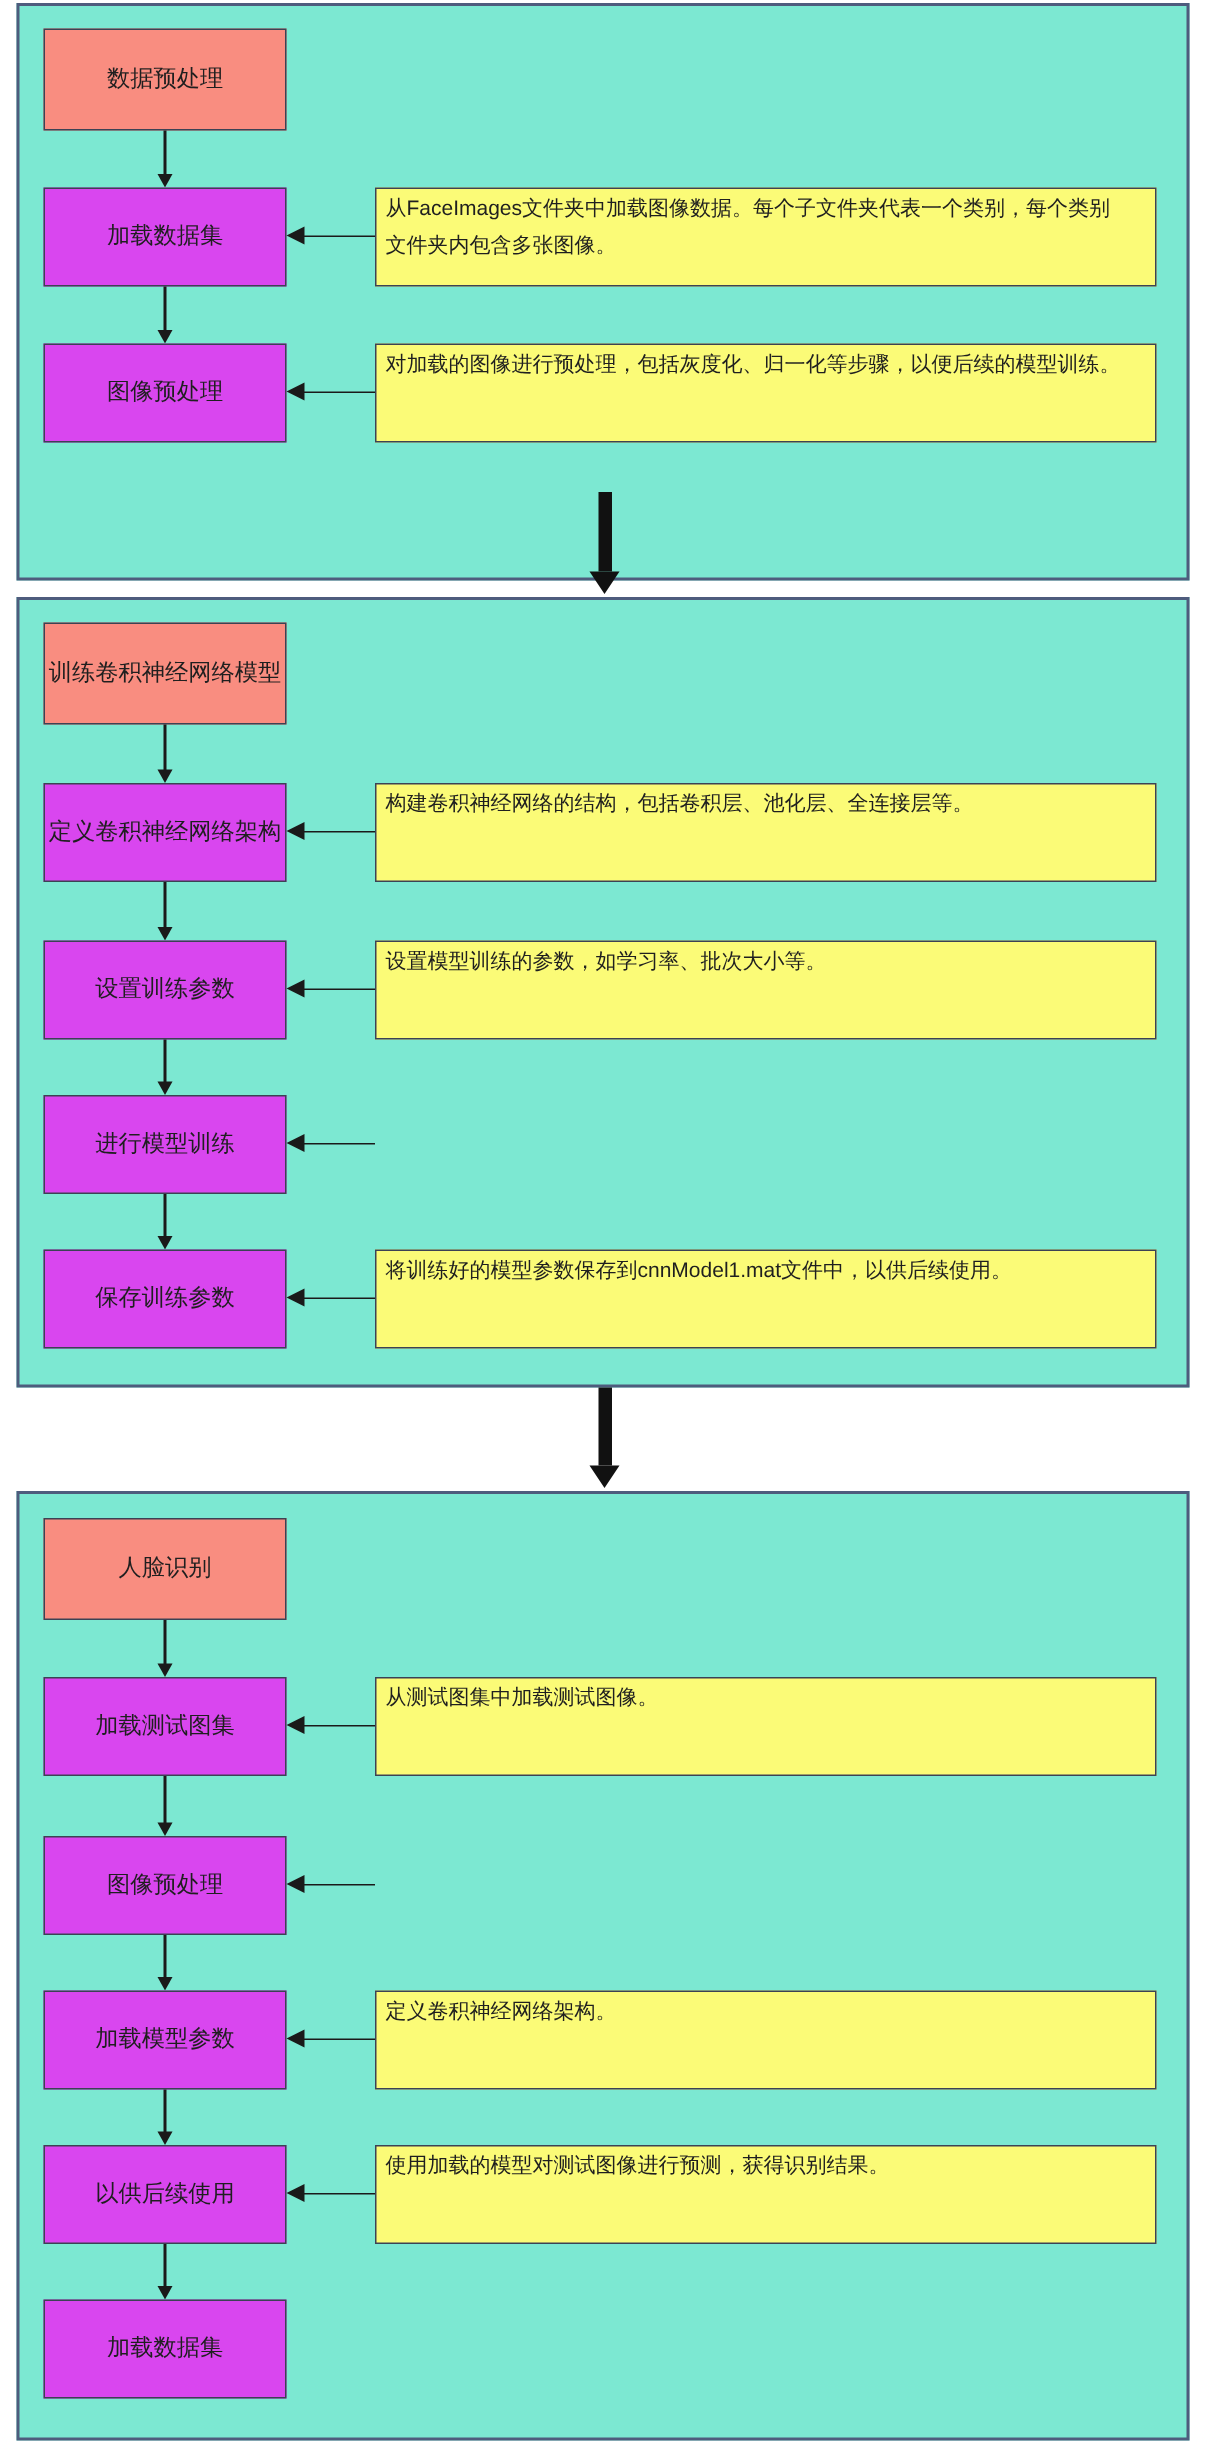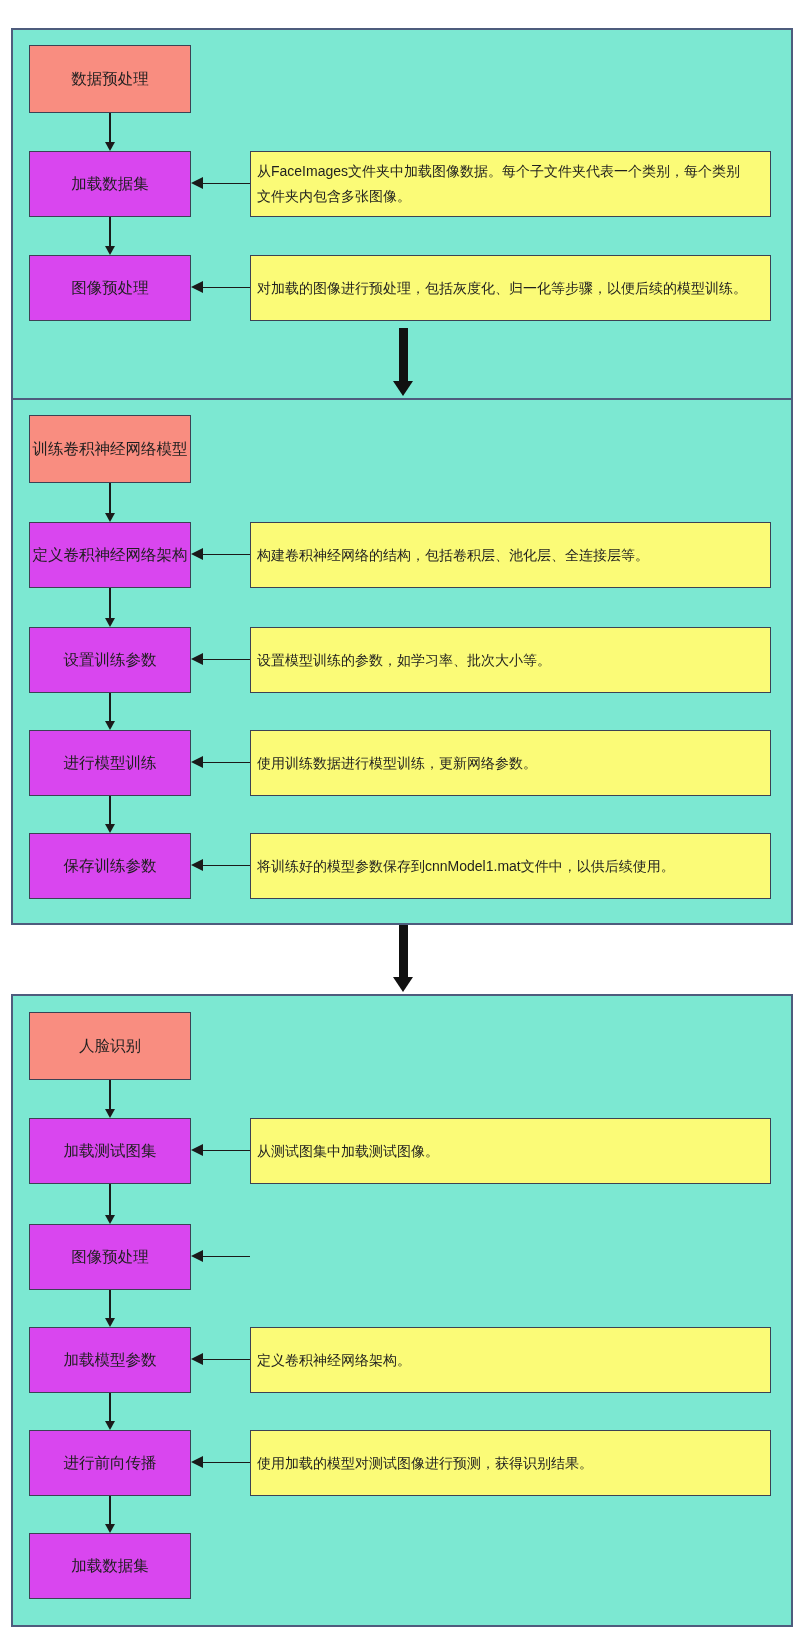--- a/index.html
+++ b/index.html
@@ -5,35 +5,35 @@
   html,body{margin:0;padding:0;background:#ffffff;}
   .canvas{
     position:relative;width:803px;height:1634px;background:#ffffff;
     font-family:"Liberation Sans","DejaVu Sans",sans-serif;color:#1f1f1f;
     overflow:hidden;
   }
   .panel{
     position:absolute;left:11px;width:782px;box-sizing:border-box;
     background:#7ce8d2;border:2px solid #4e5c7d;
   }
-  .p1{top:28px;height:385px;}
+  .p1{top:2px;height:385px;}
   .p2{top:398px;height:527px;}
   .p3{top:994px;height:633px;}
   .node{
     position:absolute;left:16px;width:162px;box-sizing:border-box;
     display:flex;align-items:center;justify-content:center;text-align:center;
     font-size:15.5px;line-height:1.25;padding:2px;
     border:1.5px solid #3c4254;
   }
   .pink{background:#f98d80;height:68px;}
   .green{background:#d946ef;height:66px;}
   .yellow{
     position:absolute;left:237px;width:521px;height:66px;box-sizing:border-box;
     background:#fbfb77;border:1.5px solid #3c4254;
-    display:flex;align-items:center;padding:0 8px 0 6px;
+    display:flex;align-items:flex-start;padding:0 8px 0 6px;
     font-size:14px;line-height:25px;white-space:pre-line;
   }
   
   .varrow{position:absolute;left:92px;width:10px;}
   .varrow .stem{position:absolute;left:4.25px;top:0;bottom:8px;width:1.5px;background:#1a1a1a;}
   .varrow .head{position:absolute;bottom:0;left:0;width:0;height:0;
     border-left:5px solid transparent;border-right:5px solid transparent;border-top:9px solid #1a1a1a;}
   
   .harrow{position:absolute;left:178px;width:59px;height:13px;}
   .harrow .stem{position:absolute;left:9px;right:0;top:5.75px;height:1.5px;background:#1a1a1a;}
@@ -141,23 +141,20 @@
         <i class="head"></i>
       </div>
 
     <div class="node green" style="top:330px">
       <span>进行模型训练</span>
     </div>
     <div class="harrow" style="top:356px">
         <i class="head"></i>
         <i class="stem"></i>
       </div>
-    <div class="yellow" style="top:330px">
-      <span>使用训练数据进行模型训练，更新网络参数。</span>
-    </div>
     <div class="varrow" style="top:396px;height:37px">
         <i class="stem"></i>
         <i class="head"></i>
       </div>
 
     <div class="node green" style="top:433px">
       <span>保存训练参数</span>
     </div>
     <div class="harrow" style="top:459px">
         <i class="head"></i>
@@ -218,21 +215,21 @@
       </div>
     <div class="yellow" style="top:331px">
       <span>定义卷积神经网络架构。</span>
     </div>
     <div class="varrow" style="top:397px;height:37px">
         <i class="stem"></i>
         <i class="head"></i>
       </div>
 
     <div class="node green" style="top:434px">
-      <span>进行前向传播</span>
+      <span>以供后续使用</span>
     </div>
     <div class="harrow" style="top:460px">
         <i class="head"></i>
         <i class="stem"></i>
       </div>
     <div class="yellow" style="top:434px">
       <span>使用加载的模型对测试图像进行预测，获得识别结果。</span>
     </div>
     <div class="varrow" style="top:500px;height:37px">
         <i class="stem"></i>

